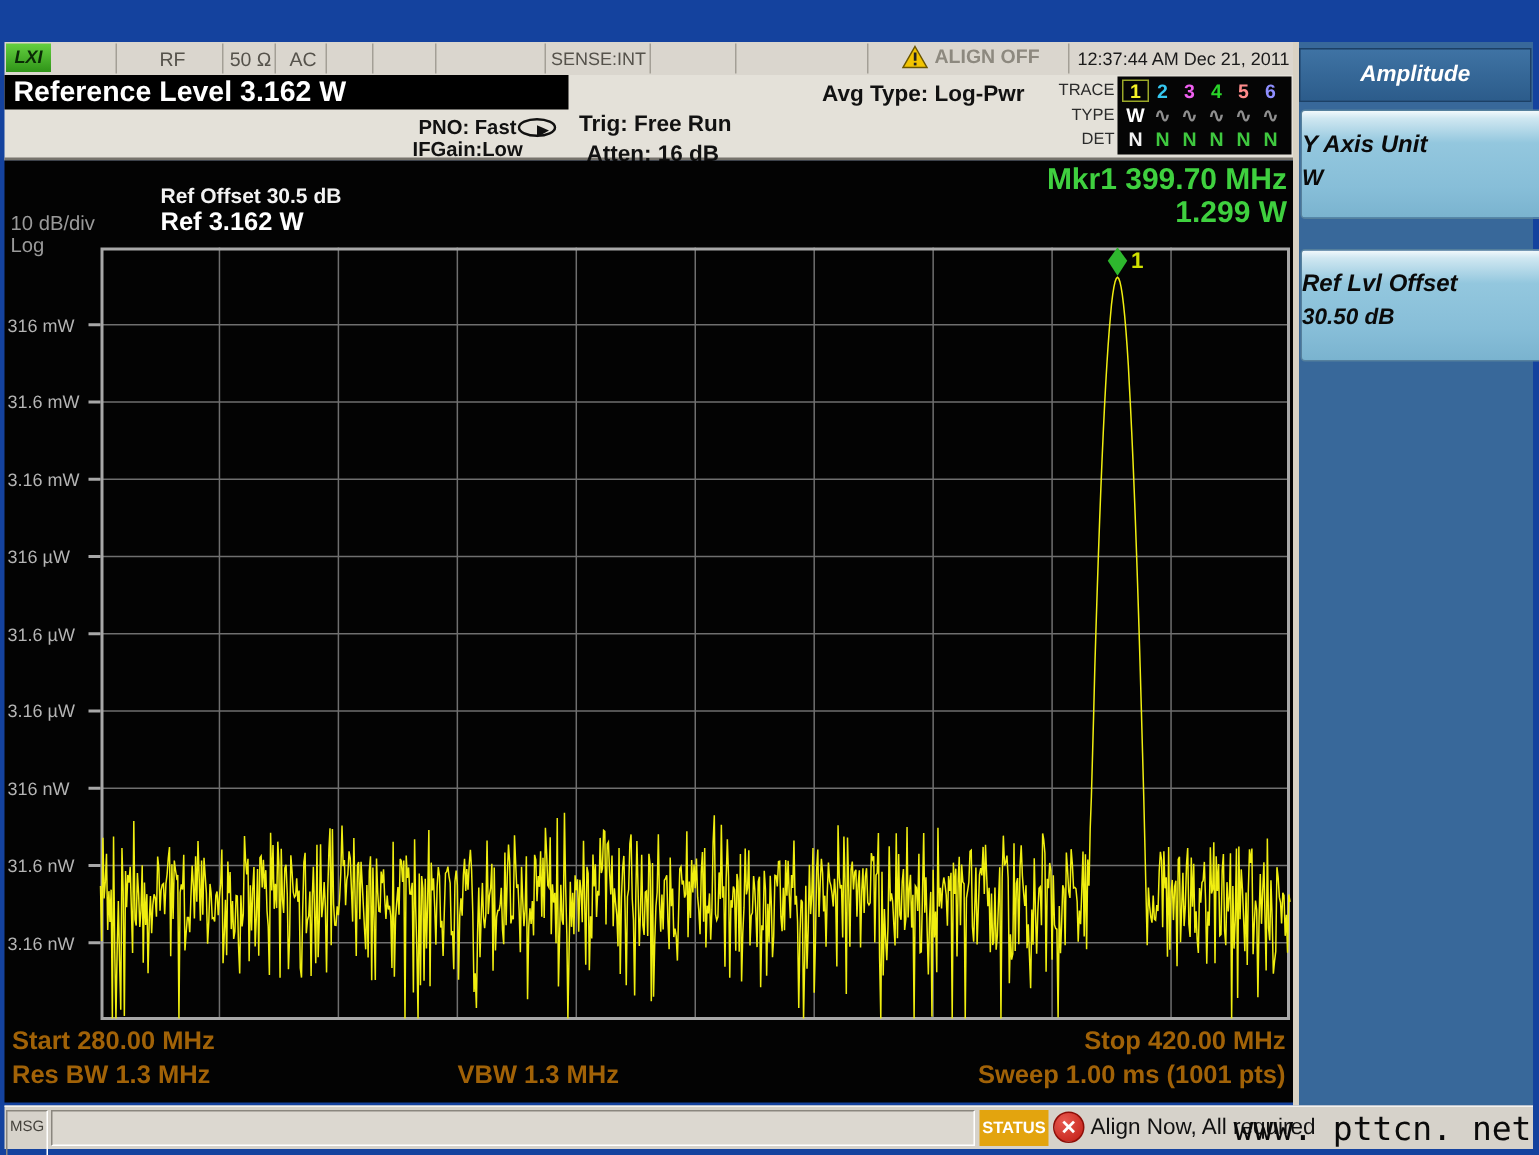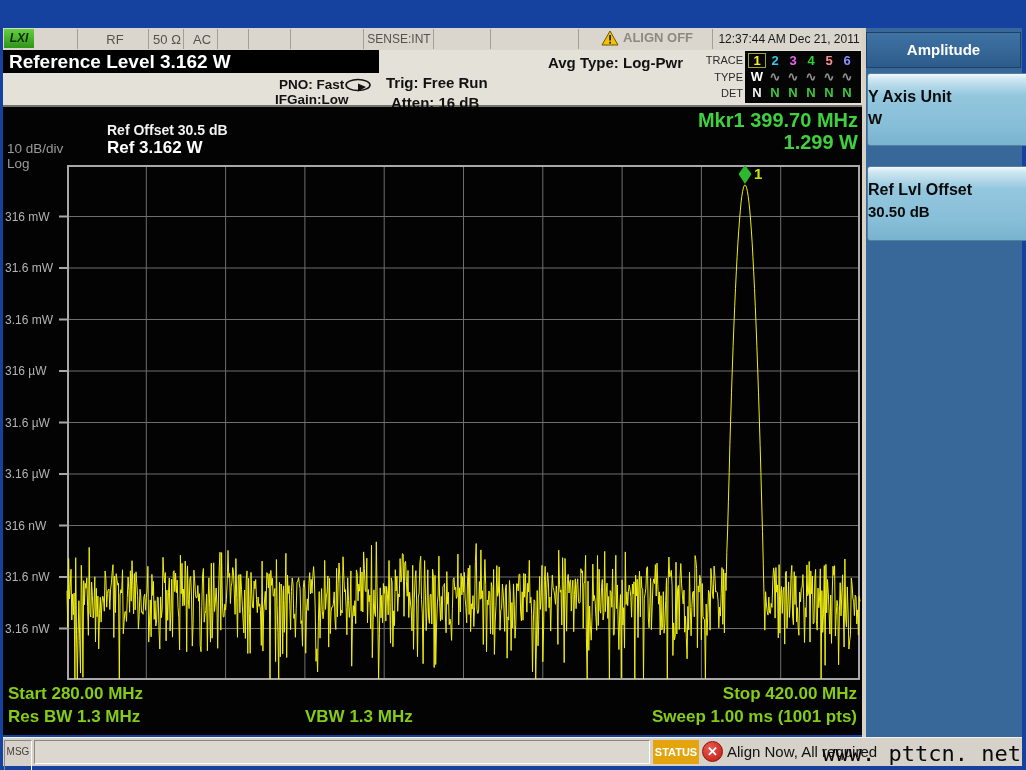--- a/index.html
+++ b/index.html
@@ -47,25 +47,25 @@
   
   .display{left:3px;top:107px;width:859px;height:628px;background:#030303;}
   .mkr{position:absolute;right:4px;top:2px;text-align:right;color:#3fd03f;
     font-size:20px;font-weight:bold;line-height:22px;white-space:nowrap;}
   .refoffset{position:absolute;left:104px;top:15px;color:#f2f2f2;font-size:14px;font-weight:bold;}
   .refval{position:absolute;left:104px;top:31px;color:#fff;font-size:17px;font-weight:bold;}
   .scaletxt{position:absolute;left:4px;top:34px;color:#9a9a9a;font-size:13.5px;}
   .logtxt{position:absolute;left:4px;top:49px;color:#9a9a9a;font-size:13.5px;}
   .ylab{position:absolute;left:2px;width:52px;text-align:left;color:#b4b4b4;font-size:12px;}
   #plot{position:absolute;left:64px;top:58px;overflow:visible;}
-  .annbl{position:absolute;color:#84cc16;font-weight:bold;font-size:17px;white-space:nowrap;}
+  .annbl{position:absolute;color:#a16207;font-weight:bold;font-size:17px;white-space:nowrap;}
 
   
   .menusep{left:862px;top:28px;width:4px;height:709px;background:#d8d2c4;}
-  .menu{left:866px;top:28px;width:156px;height:709px;background:#38689a;}
+  .menu{left:866px;top:28px;width:156px;height:709px;background:#38689a;font-style:italic;}
   .menuhdr{position:absolute;left:0px;top:4px;width:155px;height:36px;
     background:linear-gradient(#3f73a4,#2c5c8b);border:1px solid #1c4066;
     color:#fff;font-size:15px;font-weight:bold;text-align:center;line-height:34px;}
   .skbtn{position:absolute;left:1px;width:178px;
     background:linear-gradient(#f2f9fc 0%,#cfe7f1 7%,#93c7de 30%,#87bed8 72%,#7ab3cf 100%);
     border:1px solid #55809d;border-radius:3px;text-align:left;
     color:#0a0a0a;cursor:pointer;}
   .skbtn .lbl{display:block;font-size:16px;font-weight:bold;margin-top:14px;}
   .skbtn .val{display:block;font-size:15px;font-weight:bold;margin-top:4px;}
   .skarrow{position:absolute;right:3px;top:32px;width:0;height:0;

